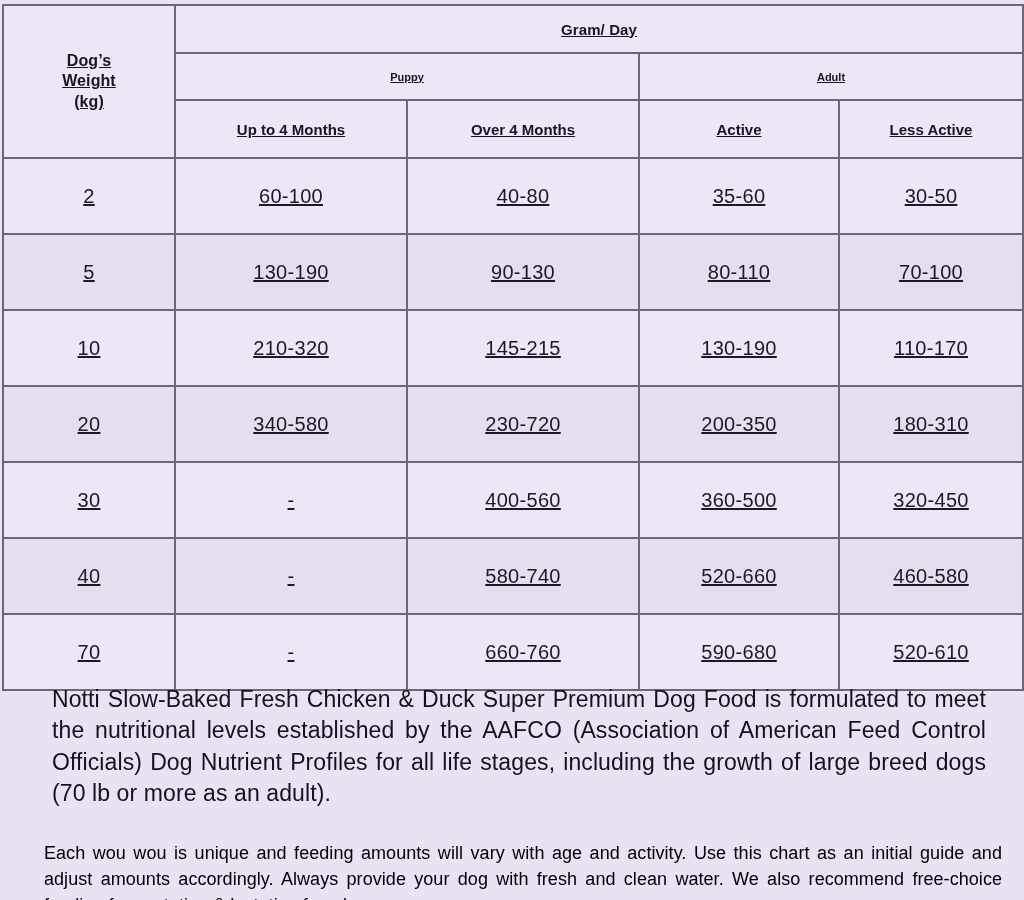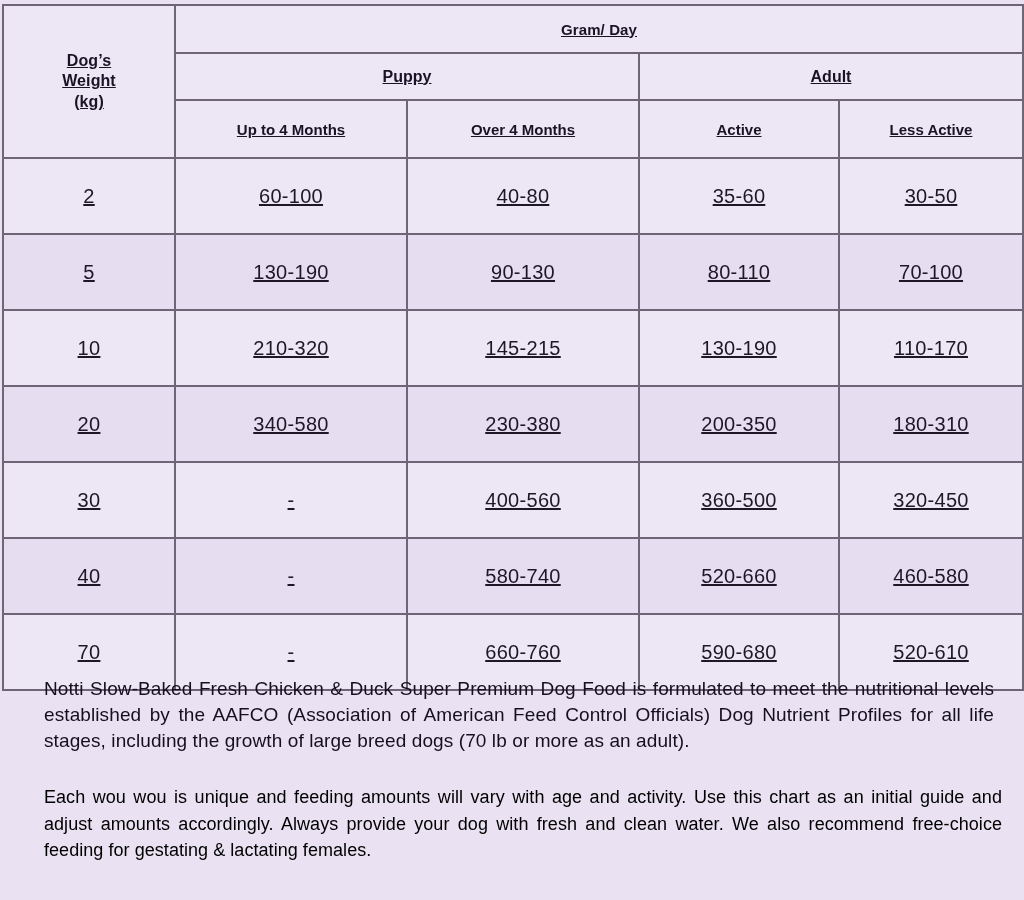--- a/index.html
+++ b/index.html
@@ -47,21 +47,21 @@
   col.c-less    { width: 184px; }
 
   .th-gram {
     height: 38px;
     font-size: 15px;
     font-weight: bold;
     letter-spacing: .1px;
   }
   .th-group {
     height: 37px;
-    font-size: 16px;
+    font-size: 11px;
     font-weight: bold;
   }
   .th-sub {
     height: 48px;
     font-size: 15px;
     font-weight: bold;
   }
   .th-weight {
     font-size: 16px;
     font-weight: bold;
@@ -81,22 +81,22 @@
   .dash { font-size: 20px; }
 
   
   .copy {
     position: absolute;
     left: 36px;
     right: 22px;
     top: 664px;
   }
   .copy-lead {
-    margin: 8px;
-    font-size: 19px;
+    margin: 16px;
+    font-size: 23px;
     line-height: 1.36;
     text-align: justify;
     text-align-last: left;
     letter-spacing: .1px;
     color: #151020;
   }
   .copy-note {
     margin: 31px 0 0 8px;
     font-size: 18px;
     line-height: 1.45;
@@ -157,21 +157,21 @@
         <tr>
           <td>10</td>
           <td>210-320</td>
           <td>145-215</td>
           <td>130-190</td>
           <td>110-170</td>
         </tr>
         <tr class="alt">
           <td>20</td>
           <td>340-580</td>
-          <td>230-380</td>
+          <td>230-720</td>
           <td>200-350</td>
           <td>180-310</td>
         </tr>
         <tr>
           <td>30</td>
           <td class="dash">-</td>
           <td>400-560</td>
           <td>360-500</td>
           <td>320-450</td>
         </tr>

